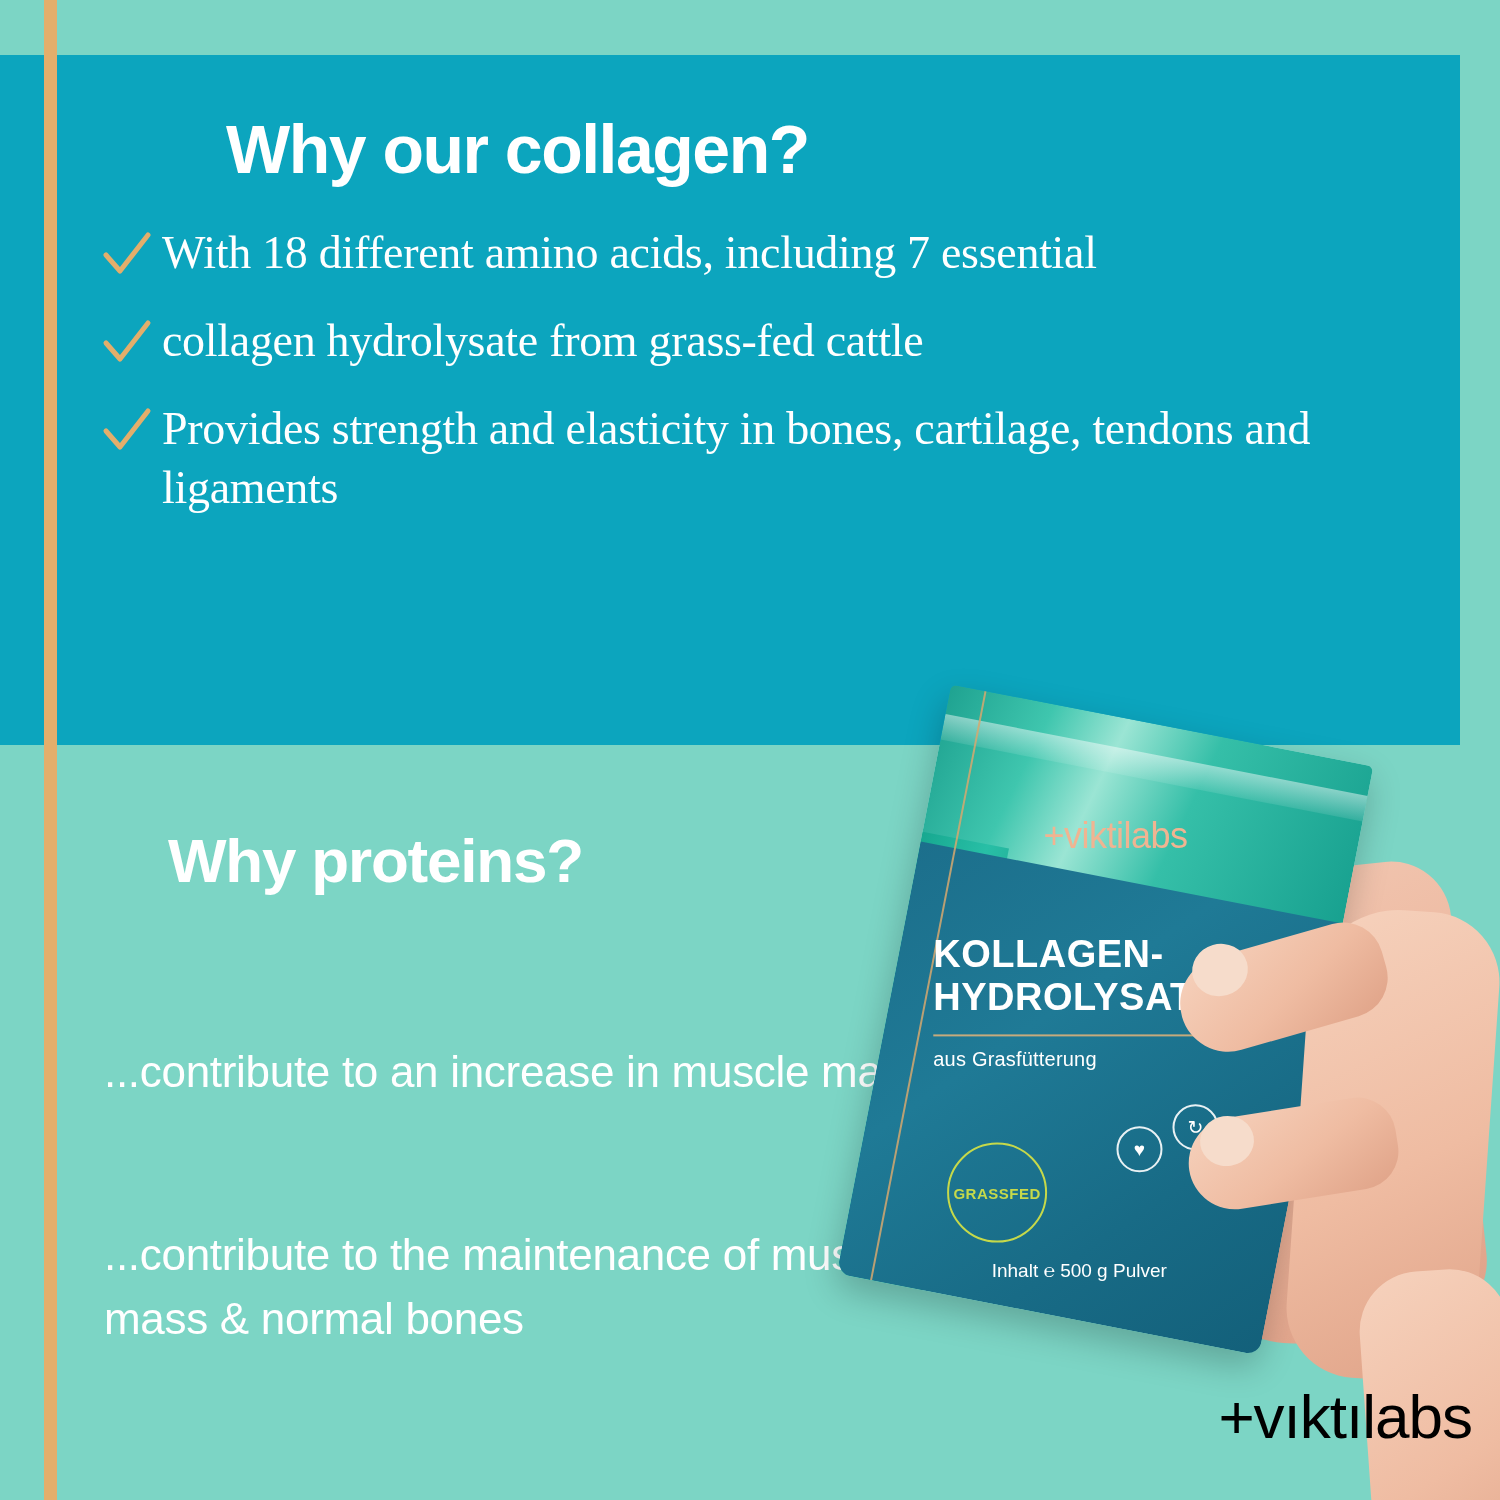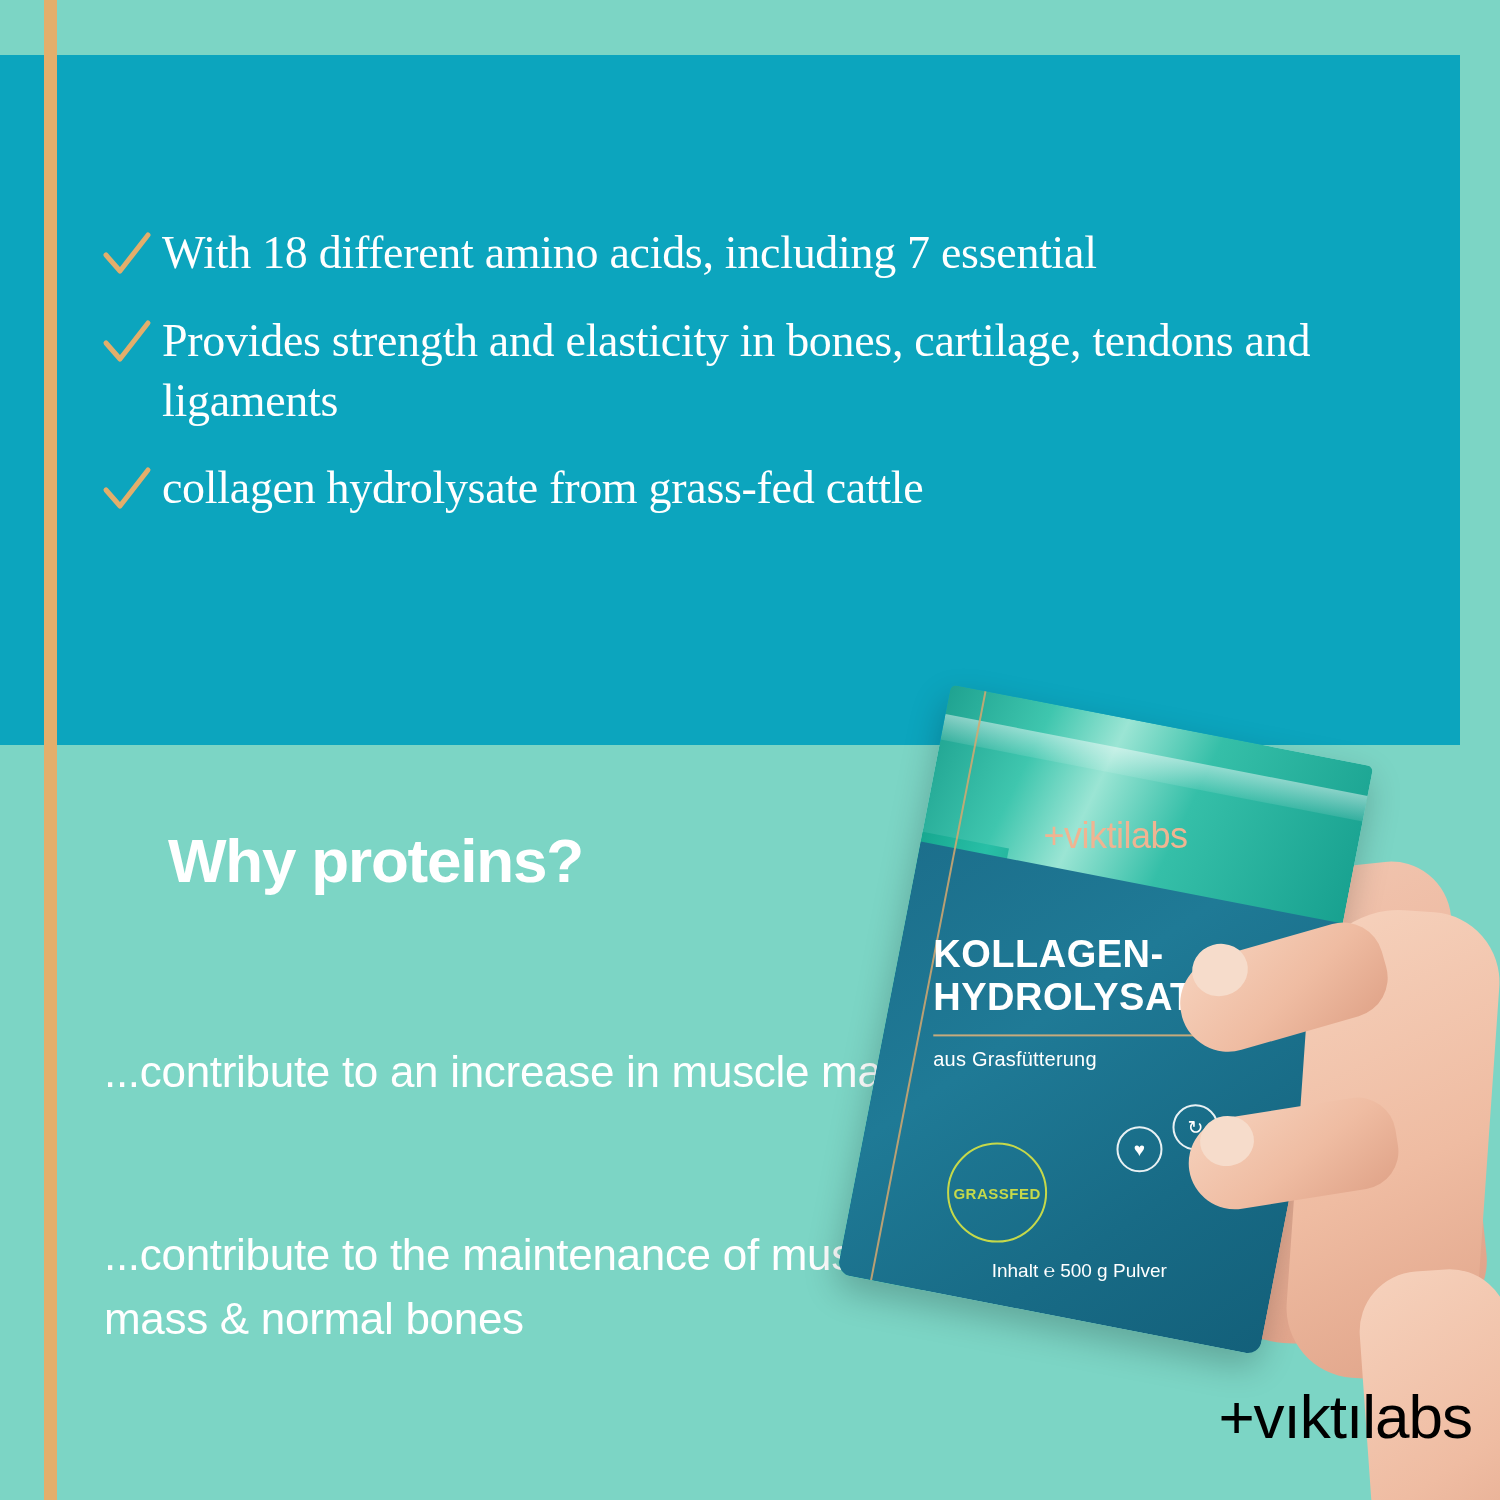--- a/index.html
+++ b/index.html
@@ -368,48 +368,49 @@
 <body>
 
 <div class="canvas">
 
   <div class="mint-bg"></div>
 
   <div class="teal-panel"></div>
 
   <div class="collagen-section">
 
+    <div class="collagen-title">Why our collagen?</div>
 
     <div class="bullet-list">
 
       <div class="bullet-row">
         <span class="check-icon">
           <svg width="54" height="52" viewBox="0 0 54 52">
             <path d="M6 26 L20 42 L48 6" fill="none" stroke="#E3AE6B" stroke-width="5" stroke-linecap="round" stroke-linejoin="round"></path>
           </svg>
         </span>
         <span class="bullet-text">With 18 different amino acids, including 7 essential</span>
       </div>
 
       <div class="bullet-row">
         <span class="check-icon">
           <svg width="54" height="52" viewBox="0 0 54 52">
             <path d="M6 26 L20 42 L48 6" fill="none" stroke="#E3AE6B" stroke-width="5" stroke-linecap="round" stroke-linejoin="round"></path>
           </svg>
         </span>
-        <span class="bullet-text">Provides strength and elasticity in bones, cartilage, tendons and ligaments</span>
+        <span class="bullet-text">collagen hydrolysate from grass-fed cattle</span>
       </div>
 
       <div class="bullet-row">
         <span class="check-icon">
           <svg width="54" height="52" viewBox="0 0 54 52">
             <path d="M6 26 L20 42 L48 6" fill="none" stroke="#E3AE6B" stroke-width="5" stroke-linecap="round" stroke-linejoin="round"></path>
           </svg>
         </span>
-        <span class="bullet-text">collagen hydrolysate from grass-fed cattle</span>
+        <span class="bullet-text">Provides strength and elasticity in bones, cartilage, tendons and ligaments</span>
       </div>
 
     </div>
   </div>
 
   <div class="proteins-section">
 
     <div class="proteins-title">Why proteins?</div>
 
 

